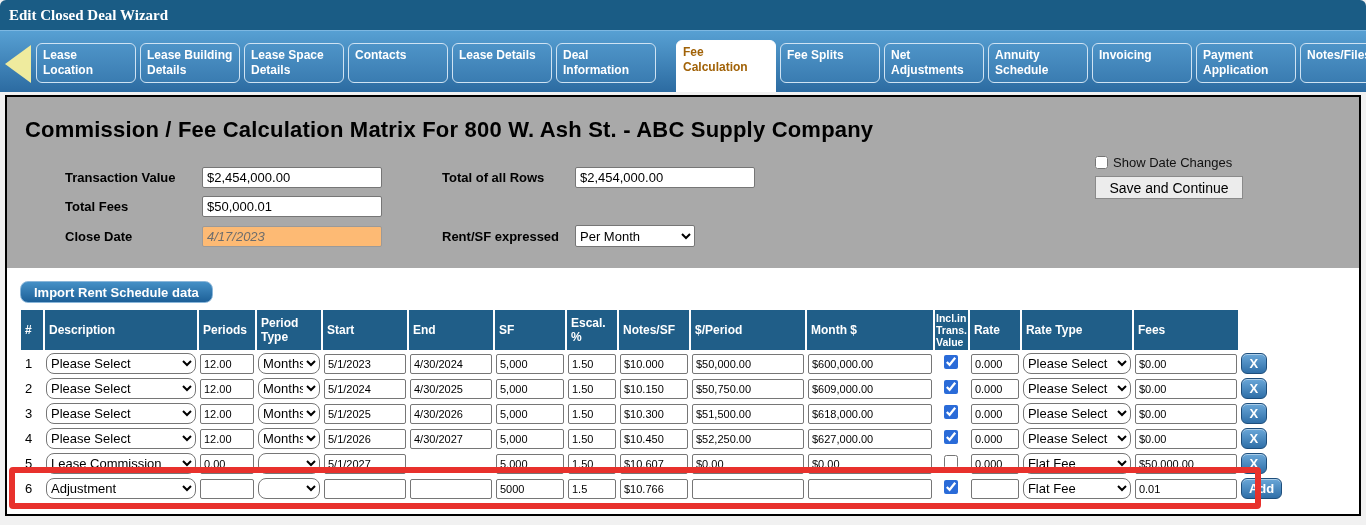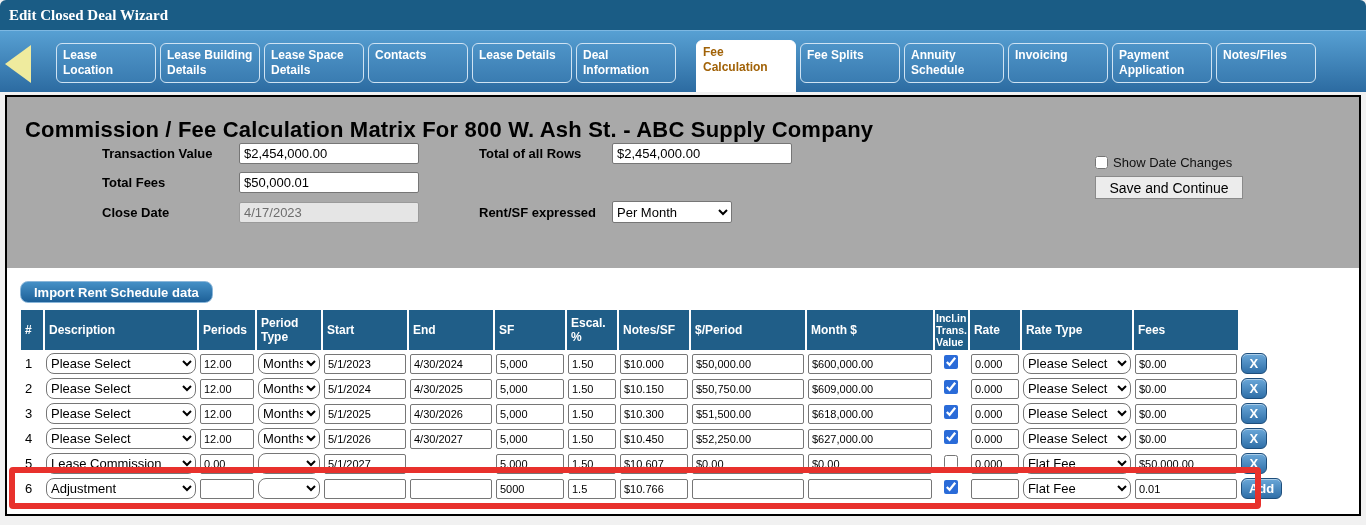--- a/index.html
+++ b/index.html
@@ -7,21 +7,21 @@
               font-family:"Liberation Sans", sans-serif; }
 
   
   .titlebar { height:30px; background:#1a5c85; border-radius:6px 6px 0 0;
               color:#fff; font-weight:bold; font-size:15px; line-height:30px;
               padding-left:9px;font-family:Liberation Serif, serif; }
 
   
   .tabstrip { height:62px; background:linear-gradient(#57a0d3,#2c6ba1);
               border-top:1px solid #7db8e2; position:relative;
-              padding-left:56px; overflow:hidden; }
+              padding-left:36px; overflow:hidden; }
   .back-btn { position:absolute; left:5px; top:13px; width:28px; height:40px;
               background:transparent; border:none; cursor:pointer; }
   .back-tri { width:26px; height:38px; background:#efeb9e;
               clip-path:polygon(100% 0,100% 100%,0 50%);
               filter:drop-shadow(1px 1px 1px #17466e); }
   .tabs { display:flex; gap:4px; padding-top:12px; }
   .tab { width:100px; height:40px; flex:0 0 auto;
          background:linear-gradient(#4e94c8,#3a7cb1);
          border:1px solid #cfe3f3; border-radius:6px;
          color:#fff; font-size:12px; font-weight:600; line-height:1.25;
@@ -30,28 +30,28 @@
                 border-radius:6px 6px 0 0; border-color:#fff;margin-left:16px; }
 
   
   .content { margin:3px 5px 0 5px; border:2px solid #000; height:421px;
              background:#fff; }
 
   
   .gray-panel { background:#a9a9a9; height:171px; position:relative; }
   .page-title { font-size:22px; font-weight:bold; color:#000;
                 padding:20px 0 0 18px; letter-spacing:0.2px; }
-  .form-area { margin-top:0; padding-left:95px; }
+  .form-area { margin-top:24px; padding-left:58px; }
   .form-row { display:flex; align-items:center; margin-bottom:8px; }
   .flabel { width:137px; font-size:13px; font-weight:bold; color:#000; }
   .flabel2 { width:133px; font-size:13px; font-weight:bold; color:#000; }
   .fspacer { width:60px; }
   .finput { width:180px; height:21px; border:1px solid #767676; border-radius:2px;
             font-size:13px; font-family:inherit; padding:0 4px; background:#fff; }
-  .finput:disabled { background:#e5e5e5; color:#6d6d6d; border-color:#9a9a9a; }
+  .finput:disabled { background:#fdba74; color:#6d6d6d; border-color:#9a9a9a;font-style:italic; }
   .fselect { width:120px; height:22px; border:1px solid #767676; border-radius:2px;
              font-size:13px; font-family:inherit; background:#fff; }
   .right-block { position:absolute; top:58px; right:104px; width:160px; }
   .chk-line { display:flex; align-items:center; gap:5px; font-size:13px; color:#111; }
   .chk-line input { width:13px; height:13px; }
   .save-btn { margin-top:6px; width:148px; height:23px; background:#ececec;
               border:1px solid #8a8a8a; font-size:14px; font-family:inherit;
               cursor:pointer; }
 
   
@@ -98,20 +98,21 @@
   </button>
   <div class="tabs" id="tabs-wrap">
       <div class="tab"><span>Lease Location</span></div>
       <div class="tab"><span>Lease Building Details</span></div>
       <div class="tab"><span>Lease Space Details</span></div>
       <div class="tab"><span>Contacts</span></div>
       <div class="tab"><span>Lease Details</span></div>
       <div class="tab"><span>Deal Information</span></div>
       <div class="tab active"><span>Fee Calculation</span></div>
       <div class="tab"><span>Fee Splits</span></div>
+      <div class="tab"><span>Net Adjustments</span></div>
       <div class="tab"><span>Annuity Schedule</span></div>
       <div class="tab"><span>Invoicing</span></div>
       <div class="tab"><span>Payment Application</span></div>
       <div class="tab"><span>Notes/Files</span></div>
     </div>
 </div>
 
 <div class="content">
 
   <div class="gray-panel">

